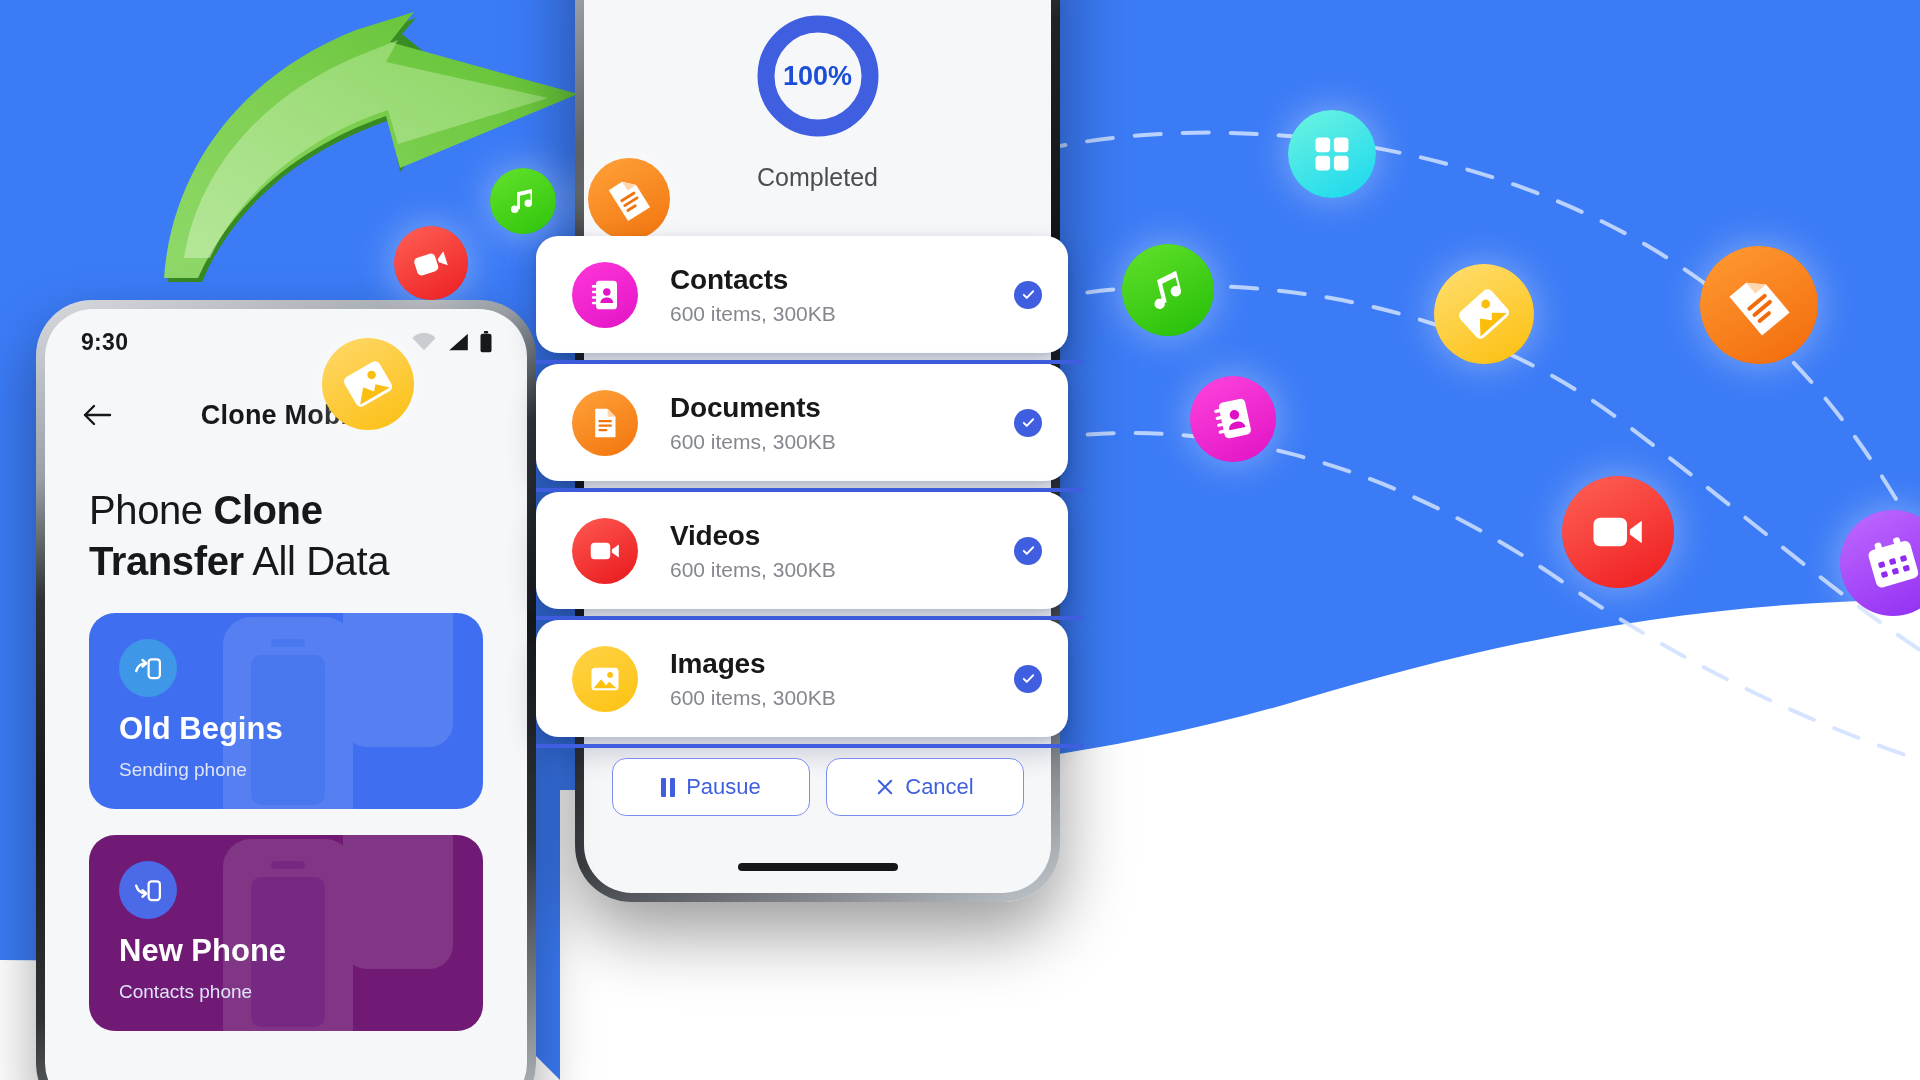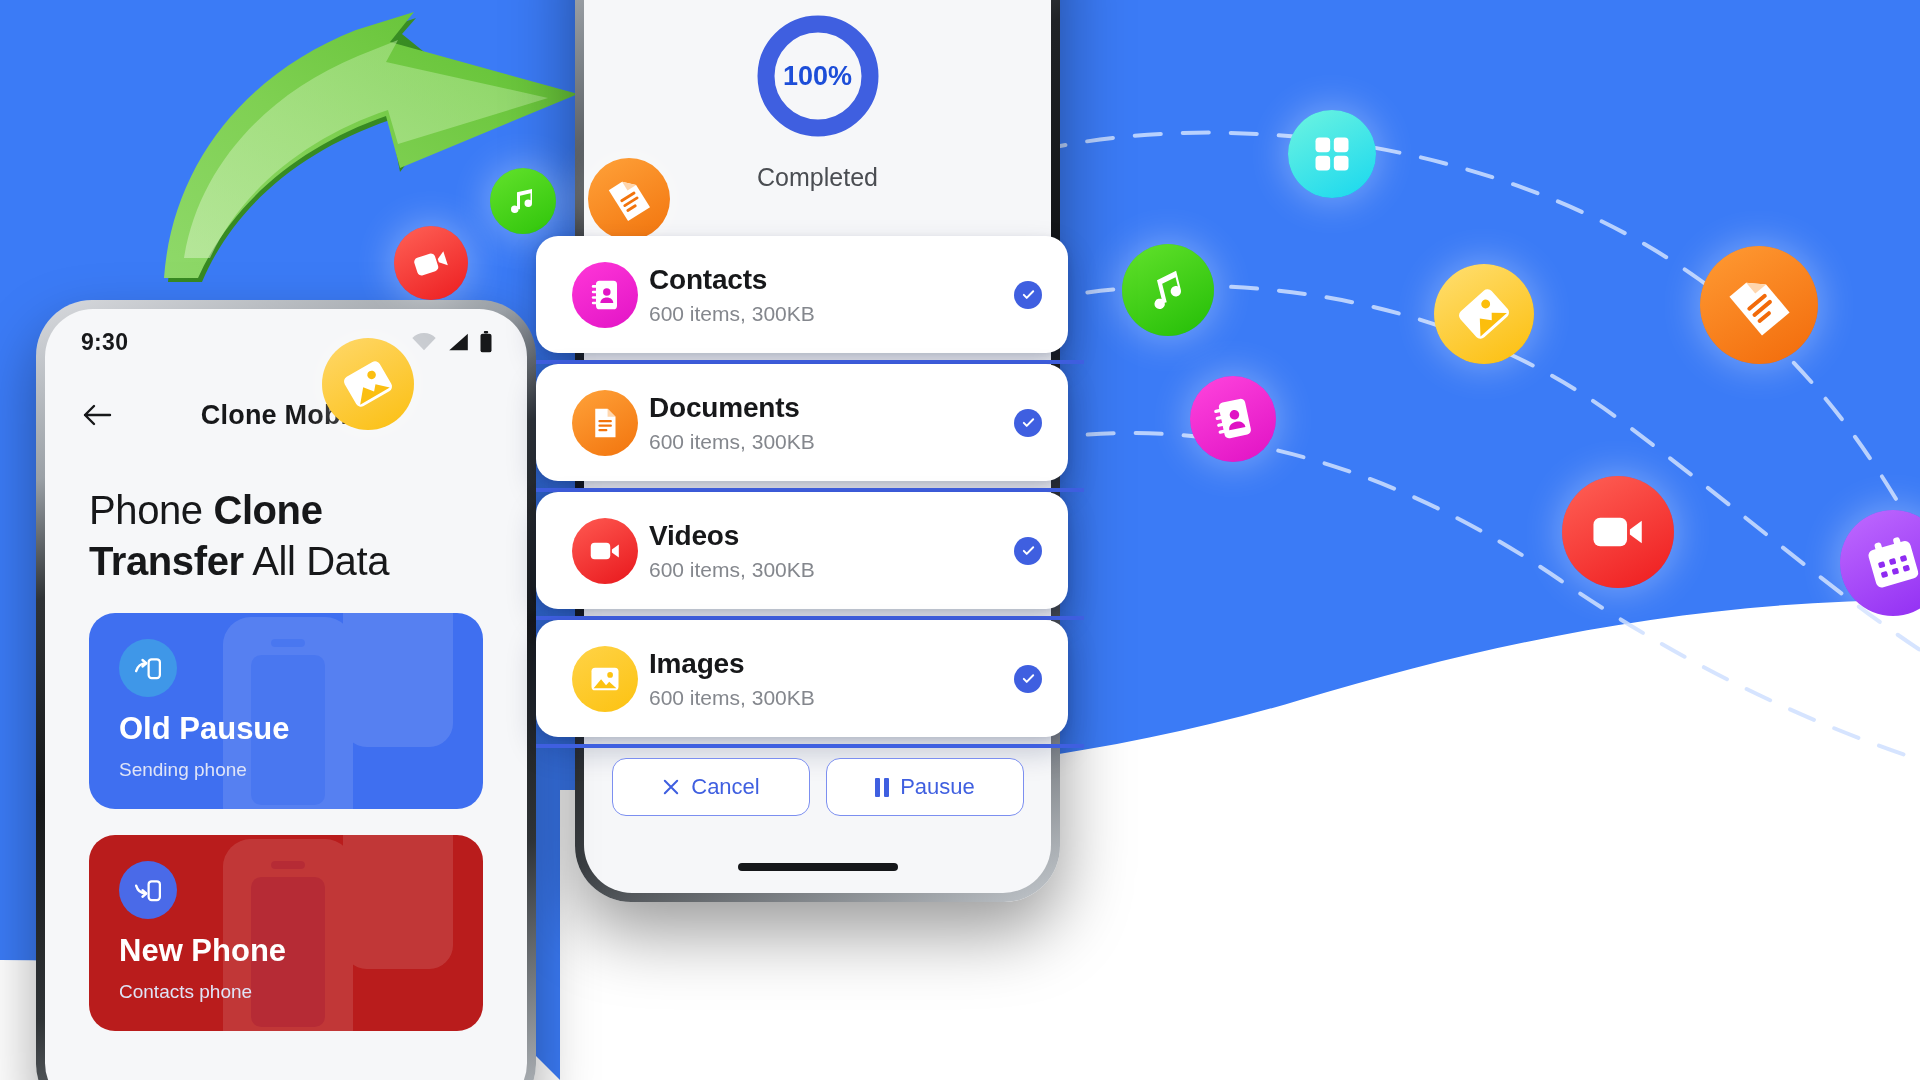--- a/index.html
+++ b/index.html
@@ -69,21 +69,21 @@
     font-size:40px; line-height:1.28; color:#17181a; font-weight:400;
     letter-spacing:-.4px;
   }
   .headline b { font-weight:800; }
 
   .choice-card {
     margin:26px 44px 0 44px; border-radius:26px; padding:26px 30px 30px 30px;
     position:relative; overflow:hidden; height:196px;
   }
   .choice-card.old { background:#3f6ff0; }
-  .choice-card.new { background:#b91c1c; }
+  .choice-card.new { background:#701a75; }
   .cc-icon {
     width:58px; height:58px; border-radius:50%;
     display:flex; align-items:center; justify-content:center;
     position:relative; z-index:2;
   }
   .choice-card.old .cc-icon { background:#3f97e8; }
   .choice-card.new .cc-icon { background:#4a6ae8; }
   .cc-title { position:absolute; left:30px; bottom:62px; font-size:31px; font-weight:800; color:#fff; z-index:2; }
   .cc-sub   { position:absolute; left:30px; bottom:28px; font-size:19px; color:#dfe4f7; z-index:2; }
   .ghost { position:absolute; opacity:.12; }
@@ -118,21 +118,21 @@
     position:relative; width:532px; height:117px; margin-bottom:11px;
     background:#ffffff; border-radius:22px;
     box-shadow:0 14px 30px rgba(10,25,70,.22), 0 2px 6px rgba(10,25,70,.10);
     display:flex; align-items:center; padding:0 26px 0 36px;
   }
   .dc-icon {
     width:66px; height:66px; border-radius:50%; flex:0 0 66px;
     display:flex; align-items:center; justify-content:center;
     box-shadow:0 0 24px 4px rgba(255,255,255,.45);
   }
-  .dc-text { margin-left:11px; flex:1; }
+  .dc-text { margin-left:32px; flex:1; }
   .dc-title { font-size:28px; font-weight:700; color:#17181a; letter-spacing:-.2px; }
   .dc-sub { font-size:21px; color:#84878d; margin-top:6px; }
   .dc-check {
     width:28px; height:28px; border-radius:50%; background:#3f5fe0;
     display:flex; align-items:center; justify-content:center; flex:0 0 28px;
   }
   .divider-line { position:absolute; left:0; right:-16px; bottom:-11px; height:4px; background:#3f5fe0; }
 
   
   .actions {
@@ -319,21 +319,21 @@
           <rect x="58" y="68" width="74" height="150" rx="10" fill="#3f6ff0" opacity=".55"></rect>
           <rect x="78" y="52" width="34" height="8" rx="4" fill="#3f6ff0" opacity=".55"></rect>
         </svg>
         <div class="cc-icon">
           <svg width="30" height="30" viewBox="0 0 24 24">
             <rect x="12.5" y="5" width="9" height="15" rx="2.4" fill="none" stroke="#fff" stroke-width="1.8"></rect>
             <path d="M2.5 14.5c1.2-4 3.8-6.2 7.6-6.2" fill="none" stroke="#fff" stroke-width="1.9" stroke-linecap="round"></path>
             <path d="M7.6 5.6l3 2.6-3 2.6" fill="none" stroke="#fff" stroke-width="1.9" stroke-linecap="round" stroke-linejoin="round"></path>
           </svg>
         </div>
-        <div class="cc-title">Old Pausue</div>
+        <div class="cc-title">Old Begins</div>
         <div class="cc-sub">Sending phone</div>
       </div>
 
       <div class="choice-card new">
         <svg class="ghost" style="right:-10px;top:-26px;width:300px;height:240px" viewBox="0 0 300 240">
           <rect x="150" y="-40" width="110" height="200" rx="24" fill="#fff"></rect>
           <rect x="30" y="30" width="130" height="230" rx="28" fill="#fff"></rect>
           <rect x="58" y="68" width="74" height="150" rx="10" fill="#3826d4" opacity=".45"></rect>
           <rect x="78" y="52" width="34" height="8" rx="4" fill="#3826d4" opacity=".45"></rect>
         </svg>
@@ -470,28 +470,28 @@
           <path d="M3 8.4l3.1 3.2L13 4.6" fill="none" stroke="#fff" stroke-width="2.1" stroke-linecap="round" stroke-linejoin="round"></path>
         </svg>
       </div>
       <div class="divider-line"></div>
     </div>
 
   </div>
 
   <div class="actions">
     <div class="btn">
-      <svg width="18" height="18" viewBox="0 0 16 16">
-        <path d="M2.5 2.5l11 11M13.5 2.5l-11 11" fill="none" stroke="#3f5fe0" stroke-width="1.8" stroke-linecap="round"></path>
-      </svg>
-      <span>Cancel</span>
-    </div>
-    <div class="btn">
       <span class="pause-bars">
           <i></i>
           <i></i>
         </span>
       <span>Pausue</span>
     </div>
+    <div class="btn">
+      <svg width="18" height="18" viewBox="0 0 16 16">
+        <path d="M2.5 2.5l11 11M13.5 2.5l-11 11" fill="none" stroke="#3f5fe0" stroke-width="1.8" stroke-linecap="round"></path>
+      </svg>
+      <span>Cancel</span>
+    </div>
   </div>
 
 
 </div>
 
 </body></html>

